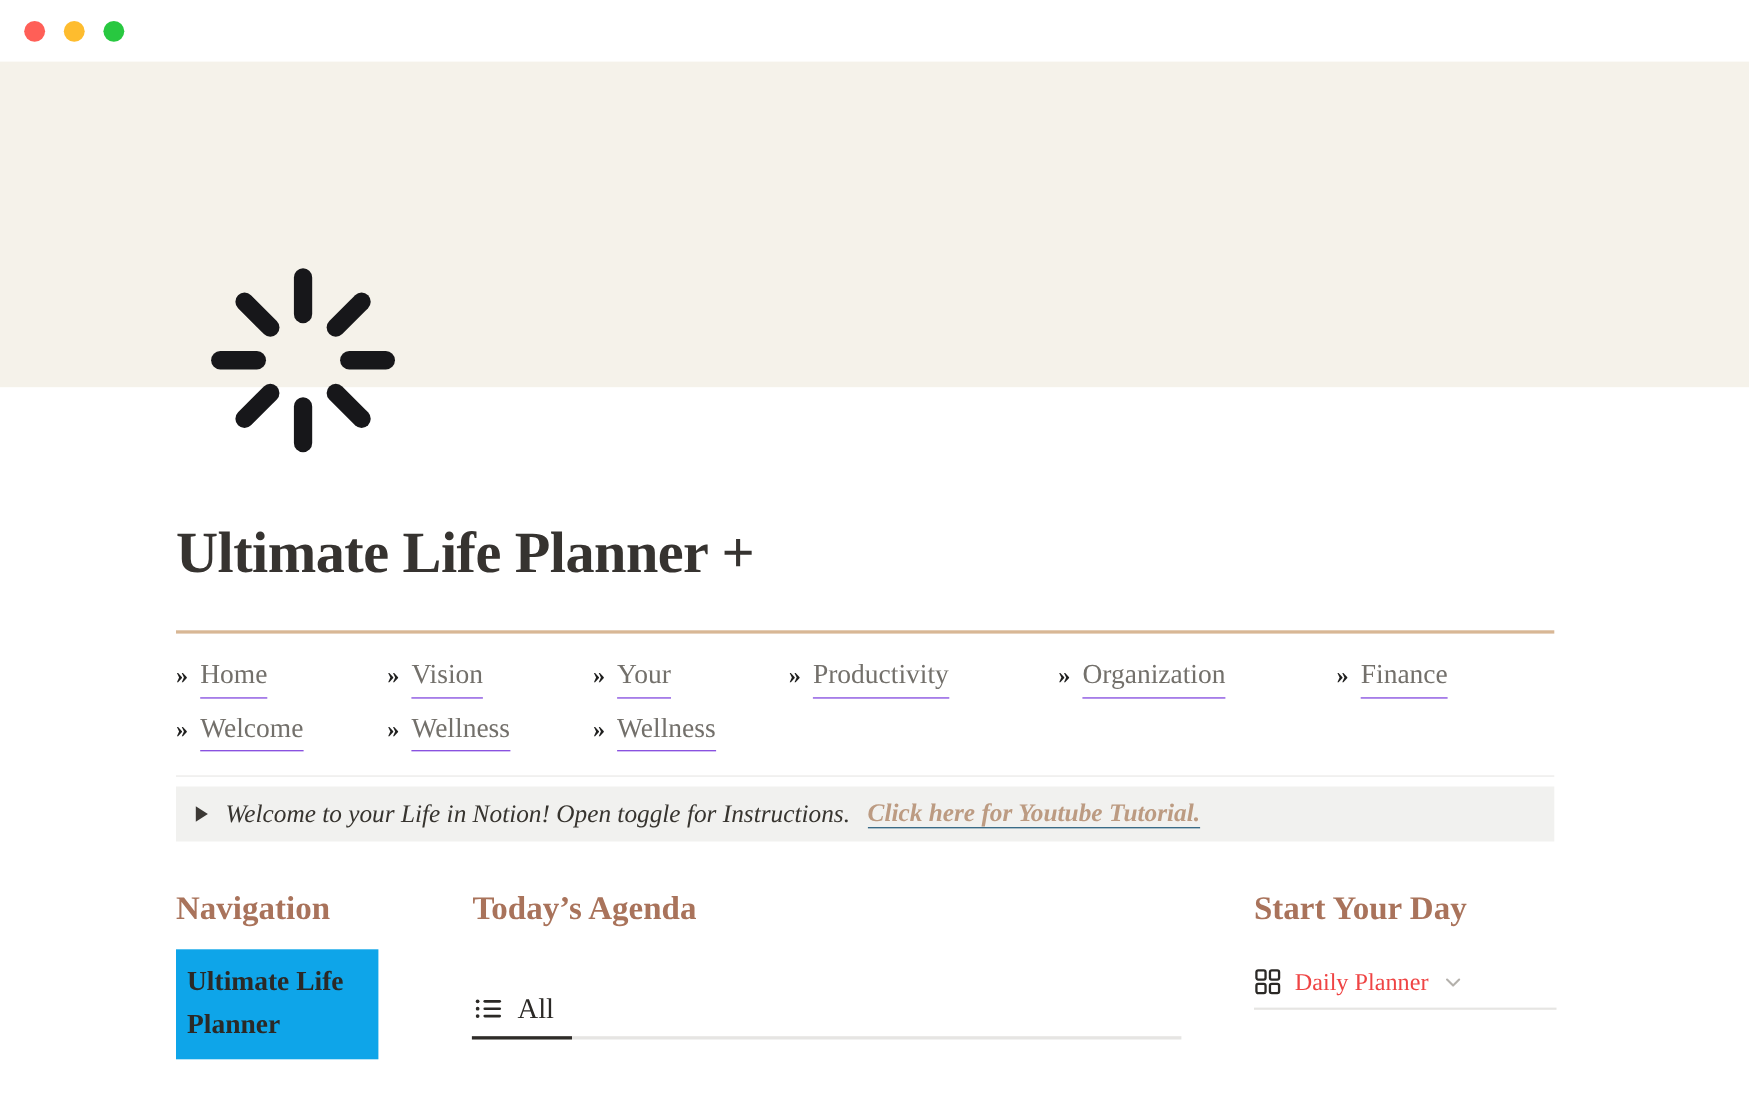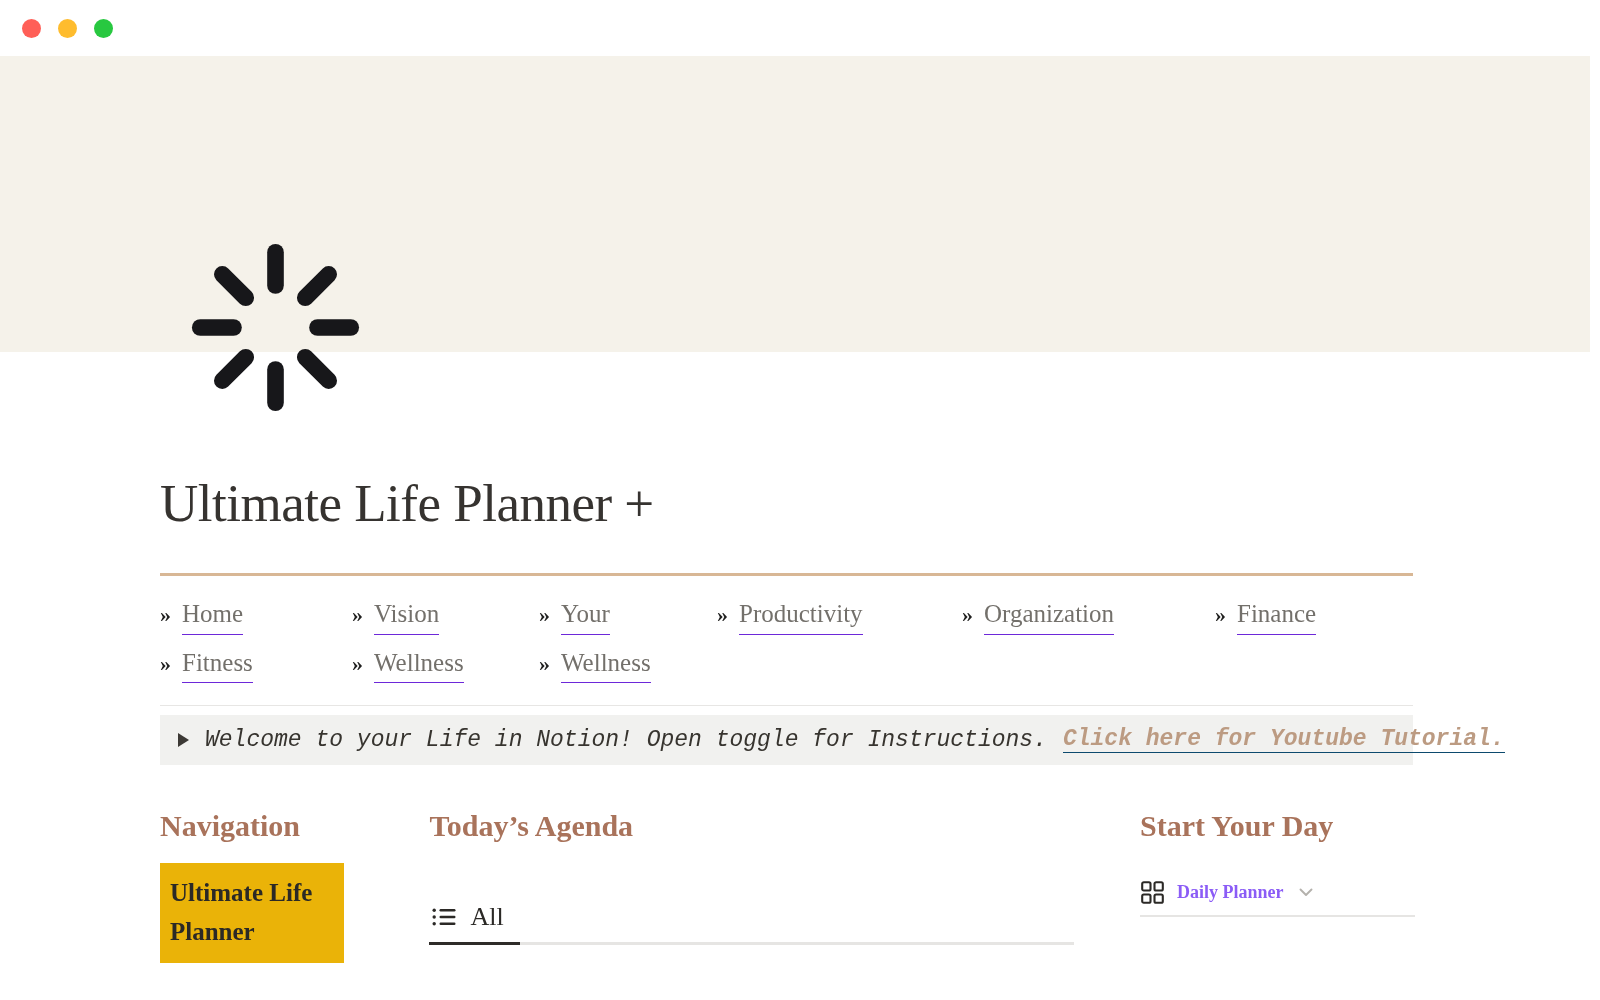--- a/index.html
+++ b/index.html
@@ -45,21 +45,21 @@
 
   
   .content {
     position:relative;
     padding-left:160px;
     padding-right:180px;
   }
   .page-title {
     margin-top:122px;
     font-size:53px;
-    font-weight:normal;
+    font-weight:bold;
     color:#363330;
     letter-spacing:-0.5px;
     line-height:1.12;
   }
   .title-rule {
     margin-top:40px;
     height:3px;
     background:#D8B795;
     width:1253px;
   }
@@ -97,21 +97,20 @@
   
   .callout {
     margin-top:9px;
     width:1253px;
     height:50px;
     background:#F1F1EF;
     display:flex;
     align-items:center;
     padding-left:18px;
     gap:16px;
-    font-family:Liberation Mono, monospace;
   }
   .toggle-triangle {
     width:0; height:0;
     border-left:11px solid #3C3935;
     border-top:7px solid transparent;
     border-bottom:7px solid transparent;
   }
   .callout-text {
     font-size:23px;
     font-style:italic;
@@ -143,21 +142,21 @@
     font-weight:bold;
     color:#A9735B;
     line-height:1.1;
     white-space:nowrap;
   }
 
   
   .nav-card {
     margin-top:21px;
     width:184px;
-    background:#eab308;
+    background:#0ea5e9;
     padding:10px 8px 12px 10px;
   }
   .nav-card-label {
     font-size:25px;
     font-weight:bold;
     color:#2B2926;
     line-height:1.56;
   }
 
   
@@ -195,23 +194,23 @@
 
   
   .start-row {
     margin-top:38px;
     display:flex;
     align-items:center;
     gap:12px;
     padding-bottom:10px;
   }
   .start-label {
-    font-size:18px;
-    font-weight:bold;
-    color:#8b5cf6;
+    font-size:22px;
+    font-weight:normal;
+    color:#ef4444;
   }
   .start-underline {
     width:275px;
     height:2px;
     background:#E6E5E3;
   }
   .chevron-down-icon { display:block; }
 </style>
 </head>
 <body>
@@ -265,21 +264,21 @@
     <a class="nav-link">
       <span class="nav-chevrons">»</span>
       <span class="nav-label">Organization</span>
     </a>
     <a class="nav-link">
       <span class="nav-chevrons">»</span>
       <span class="nav-label">Finance</span>
     </a>
     <a class="nav-link">
       <span class="nav-chevrons">»</span>
-      <span class="nav-label">Fitness</span>
+      <span class="nav-label">Welcome</span>
     </a>
     <a class="nav-link">
       <span class="nav-chevrons">»</span>
       <span class="nav-label">Wellness</span>
     </a>
     <a class="nav-link">
       <span class="nav-chevrons">»</span>
       <span class="nav-label">Wellness</span>
     </a>
   </div>

